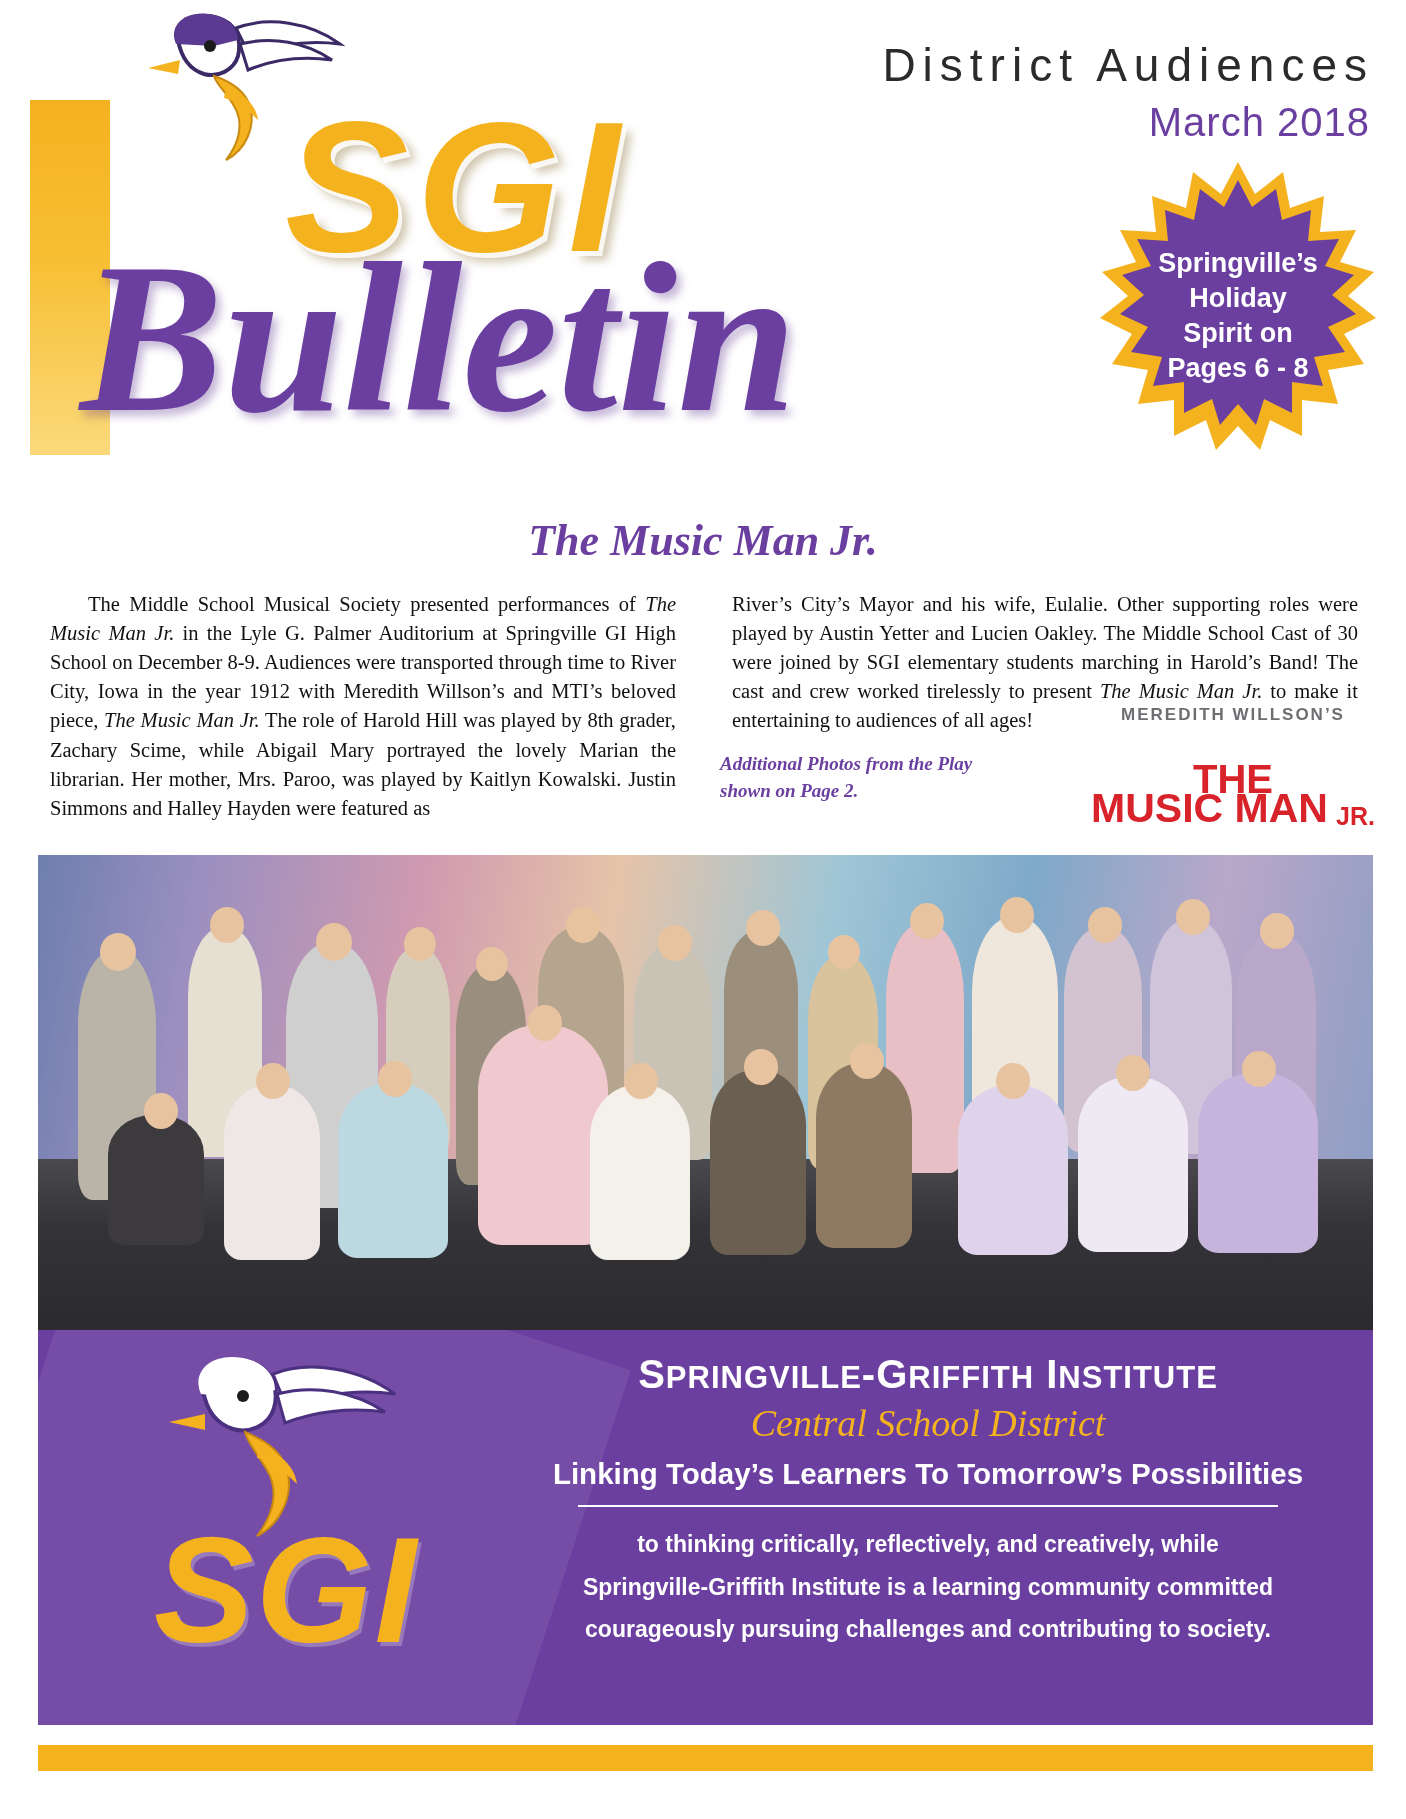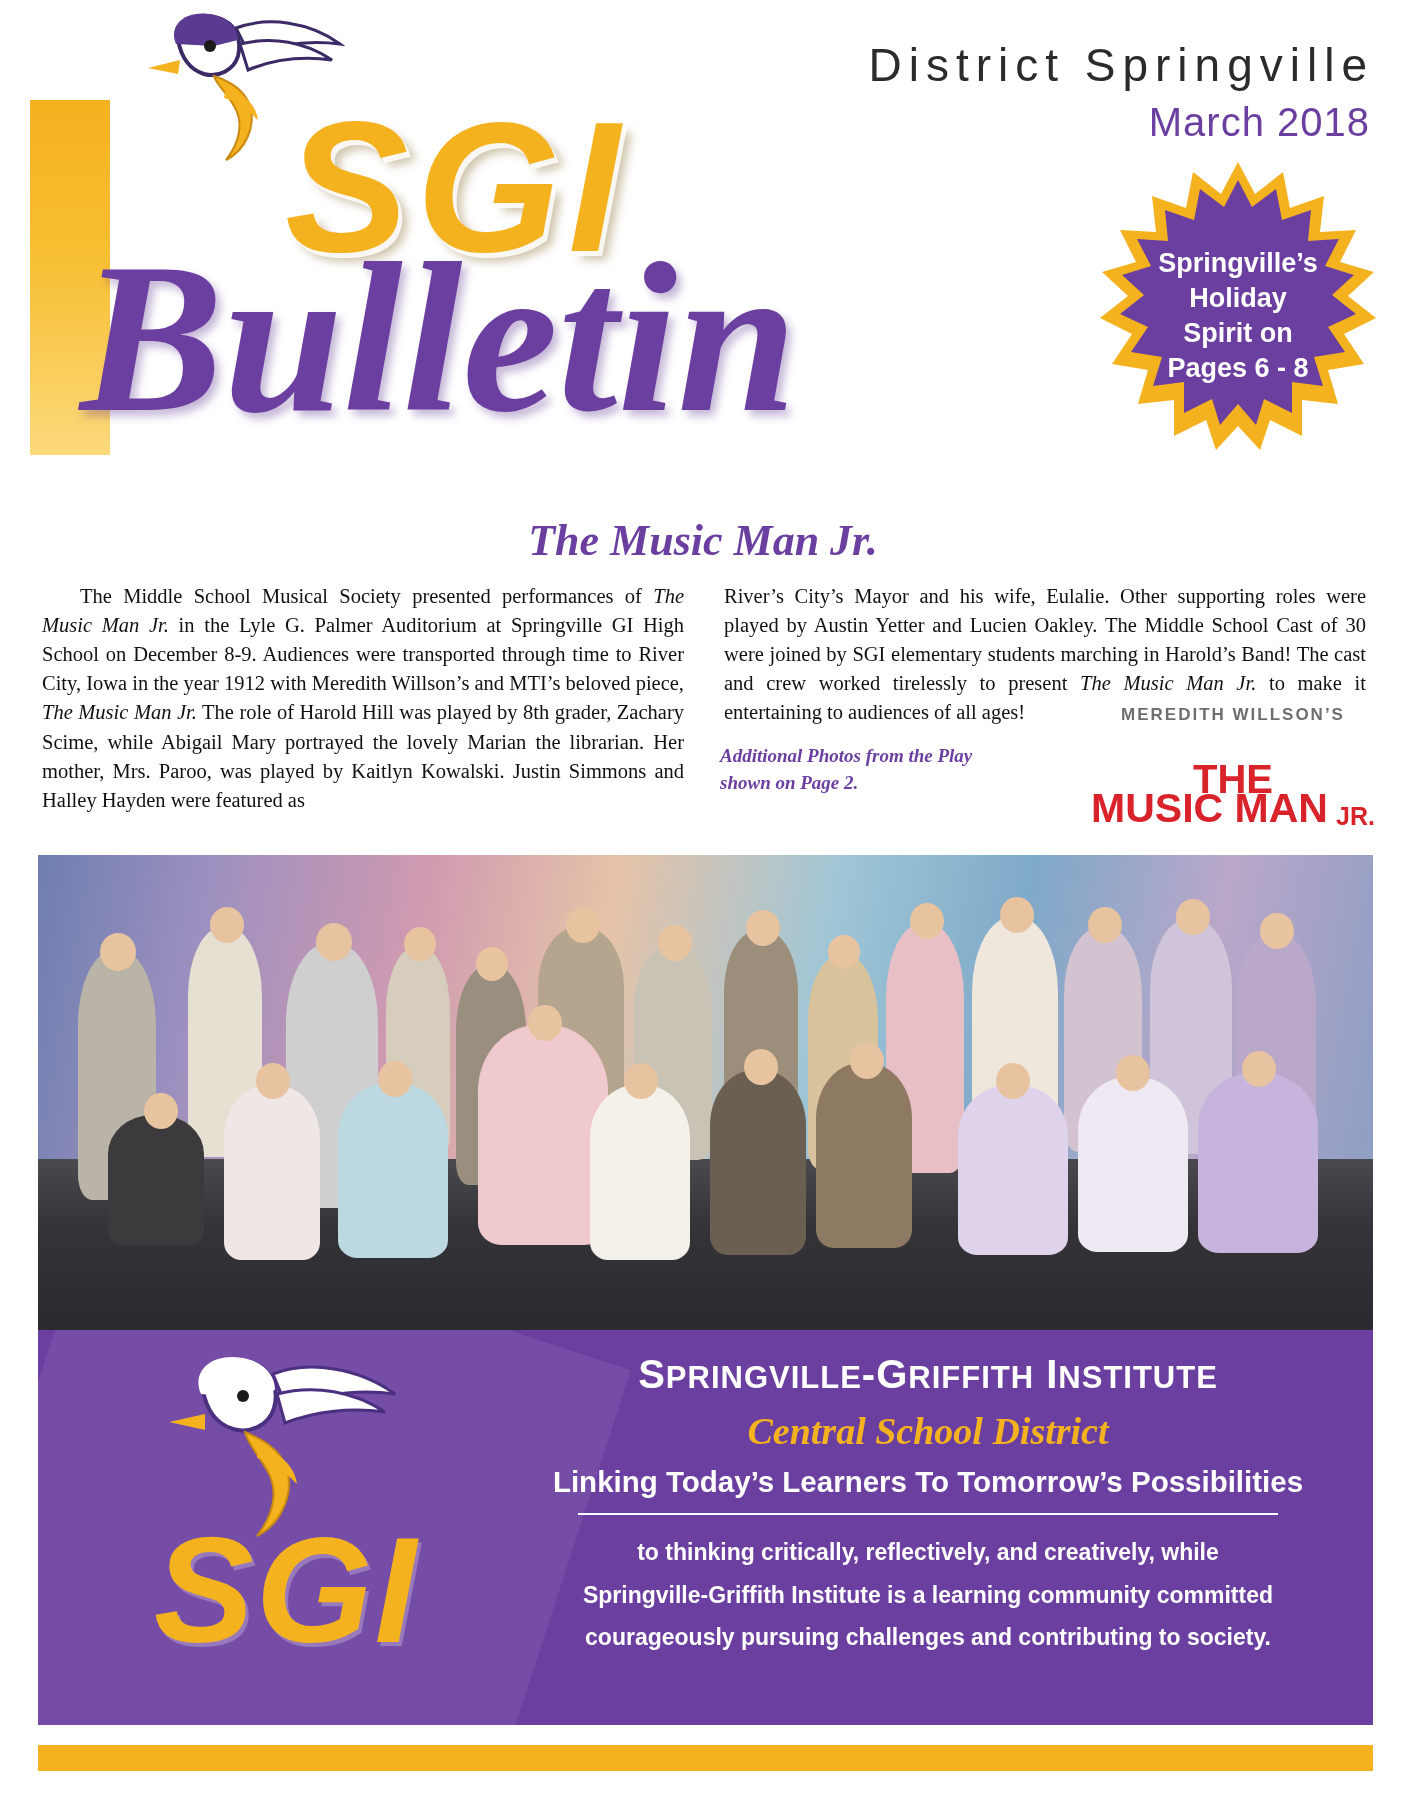--- a/index.html
+++ b/index.html
@@ -121,21 +121,21 @@
     display: flex;
     gap: 32px;
   }
   .col {
     width: 650px;
     font-size: 20.5px;
     line-height: 1.42;
     color: #111;
     text-align: justify;
   }
-  .col p { margin: 4px; text-indent: 0; }
+  .col p { margin: 12px; text-indent: 0; }
   .col p.indent { text-indent: 38px; }
   .ital { font-style: italic; }
   .callout {
     margin-top: 14px;
     width: 300px;
     font-style: italic;
     font-weight: bold;
     font-size: 19px;
     line-height: 1.45;
     color: #6b3fa0;
@@ -248,24 +248,24 @@
     color: #ffffff;
     font-family: "Liberation Sans", sans-serif;
   }
   .f-name {
     font-size: 40px;
     font-weight: bold;
     letter-spacing: 1px;
   }
   .f-name .sc { font-size: 31px; }
   .f-sub {
-    margin-top: 12px;
+    margin-top: 4px;
     font-family: "Liberation Serif", serif;
     font-style: italic;
-    font-weight: bold;
+    font-weight: normal;
     font-size: 38px;
     color: #f5b21f;
   }
   .f-tag {
     margin-top: 12px;
     font-size: 29.5px;
     font-weight: bold;
   }
   .f-rule {
     margin: 14px auto 0;
@@ -288,21 +288,21 @@
     background: #f5b21f;
   }
 </style>
 </head>
 <body>
 
 <div class="masthead">
   <div class="gold-band"></div>
   <div class="gold-band-inner"></div>
 
-  <div class="district-newsletter">District Springville</div>
+  <div class="district-newsletter">District Audiences</div>
   <div class="issue-date">March 2018</div>
 
   <div class="sgi-word">SGI</div>
   <div class="bulletin-word">Bulletin</div>
 
   <svg class="eagle-mast" viewBox="0 0 230 190">
     <path d="M60 30 C55 10 80 2 100 8 C118 13 124 30 120 46 C116 60 100 68 86 64 C70 59 63 46 60 30 Z" fill="#ffffff" stroke="#3b2a66" stroke-width="4"></path>
     <path d="M58 34 C50 16 66 0 92 4 C110 7 120 18 120 30 L96 36 Z" fill="#5b3a91"></path>
     <circle cx="92" cy="36" r="6" fill="#1b1b1b"></circle>
     <path d="M62 50 L30 58 L60 64 Z" fill="#f5b21f"></path>

